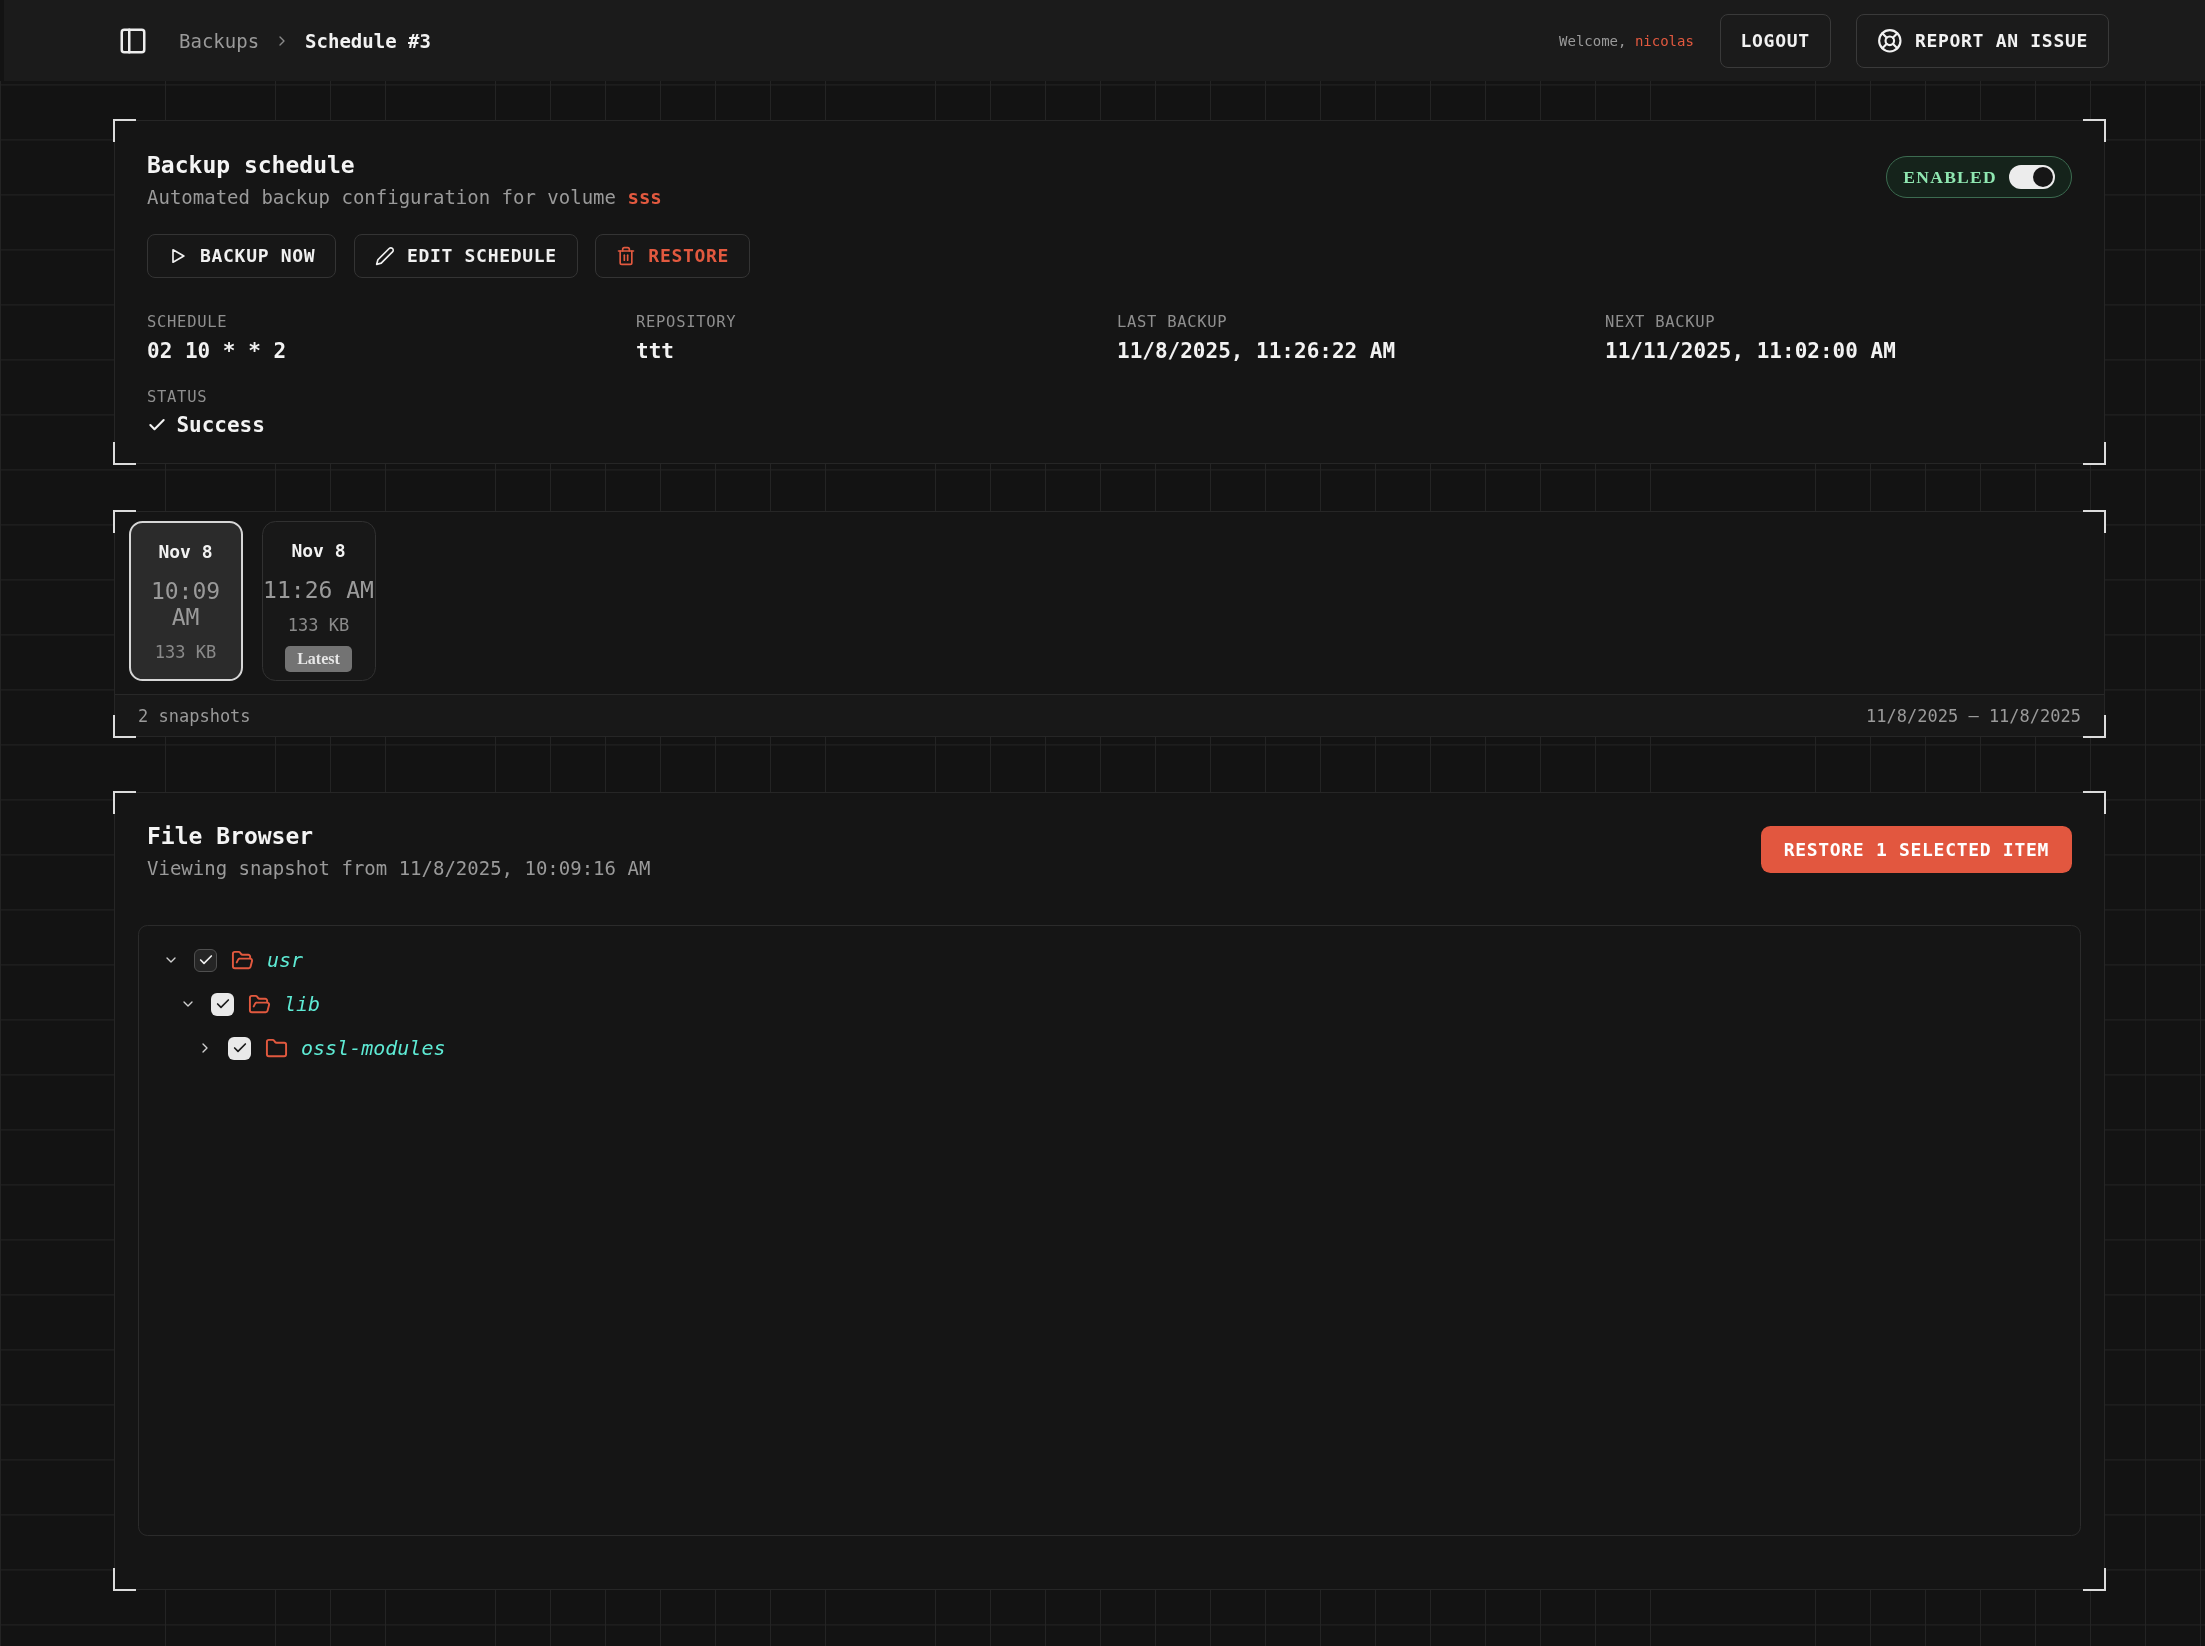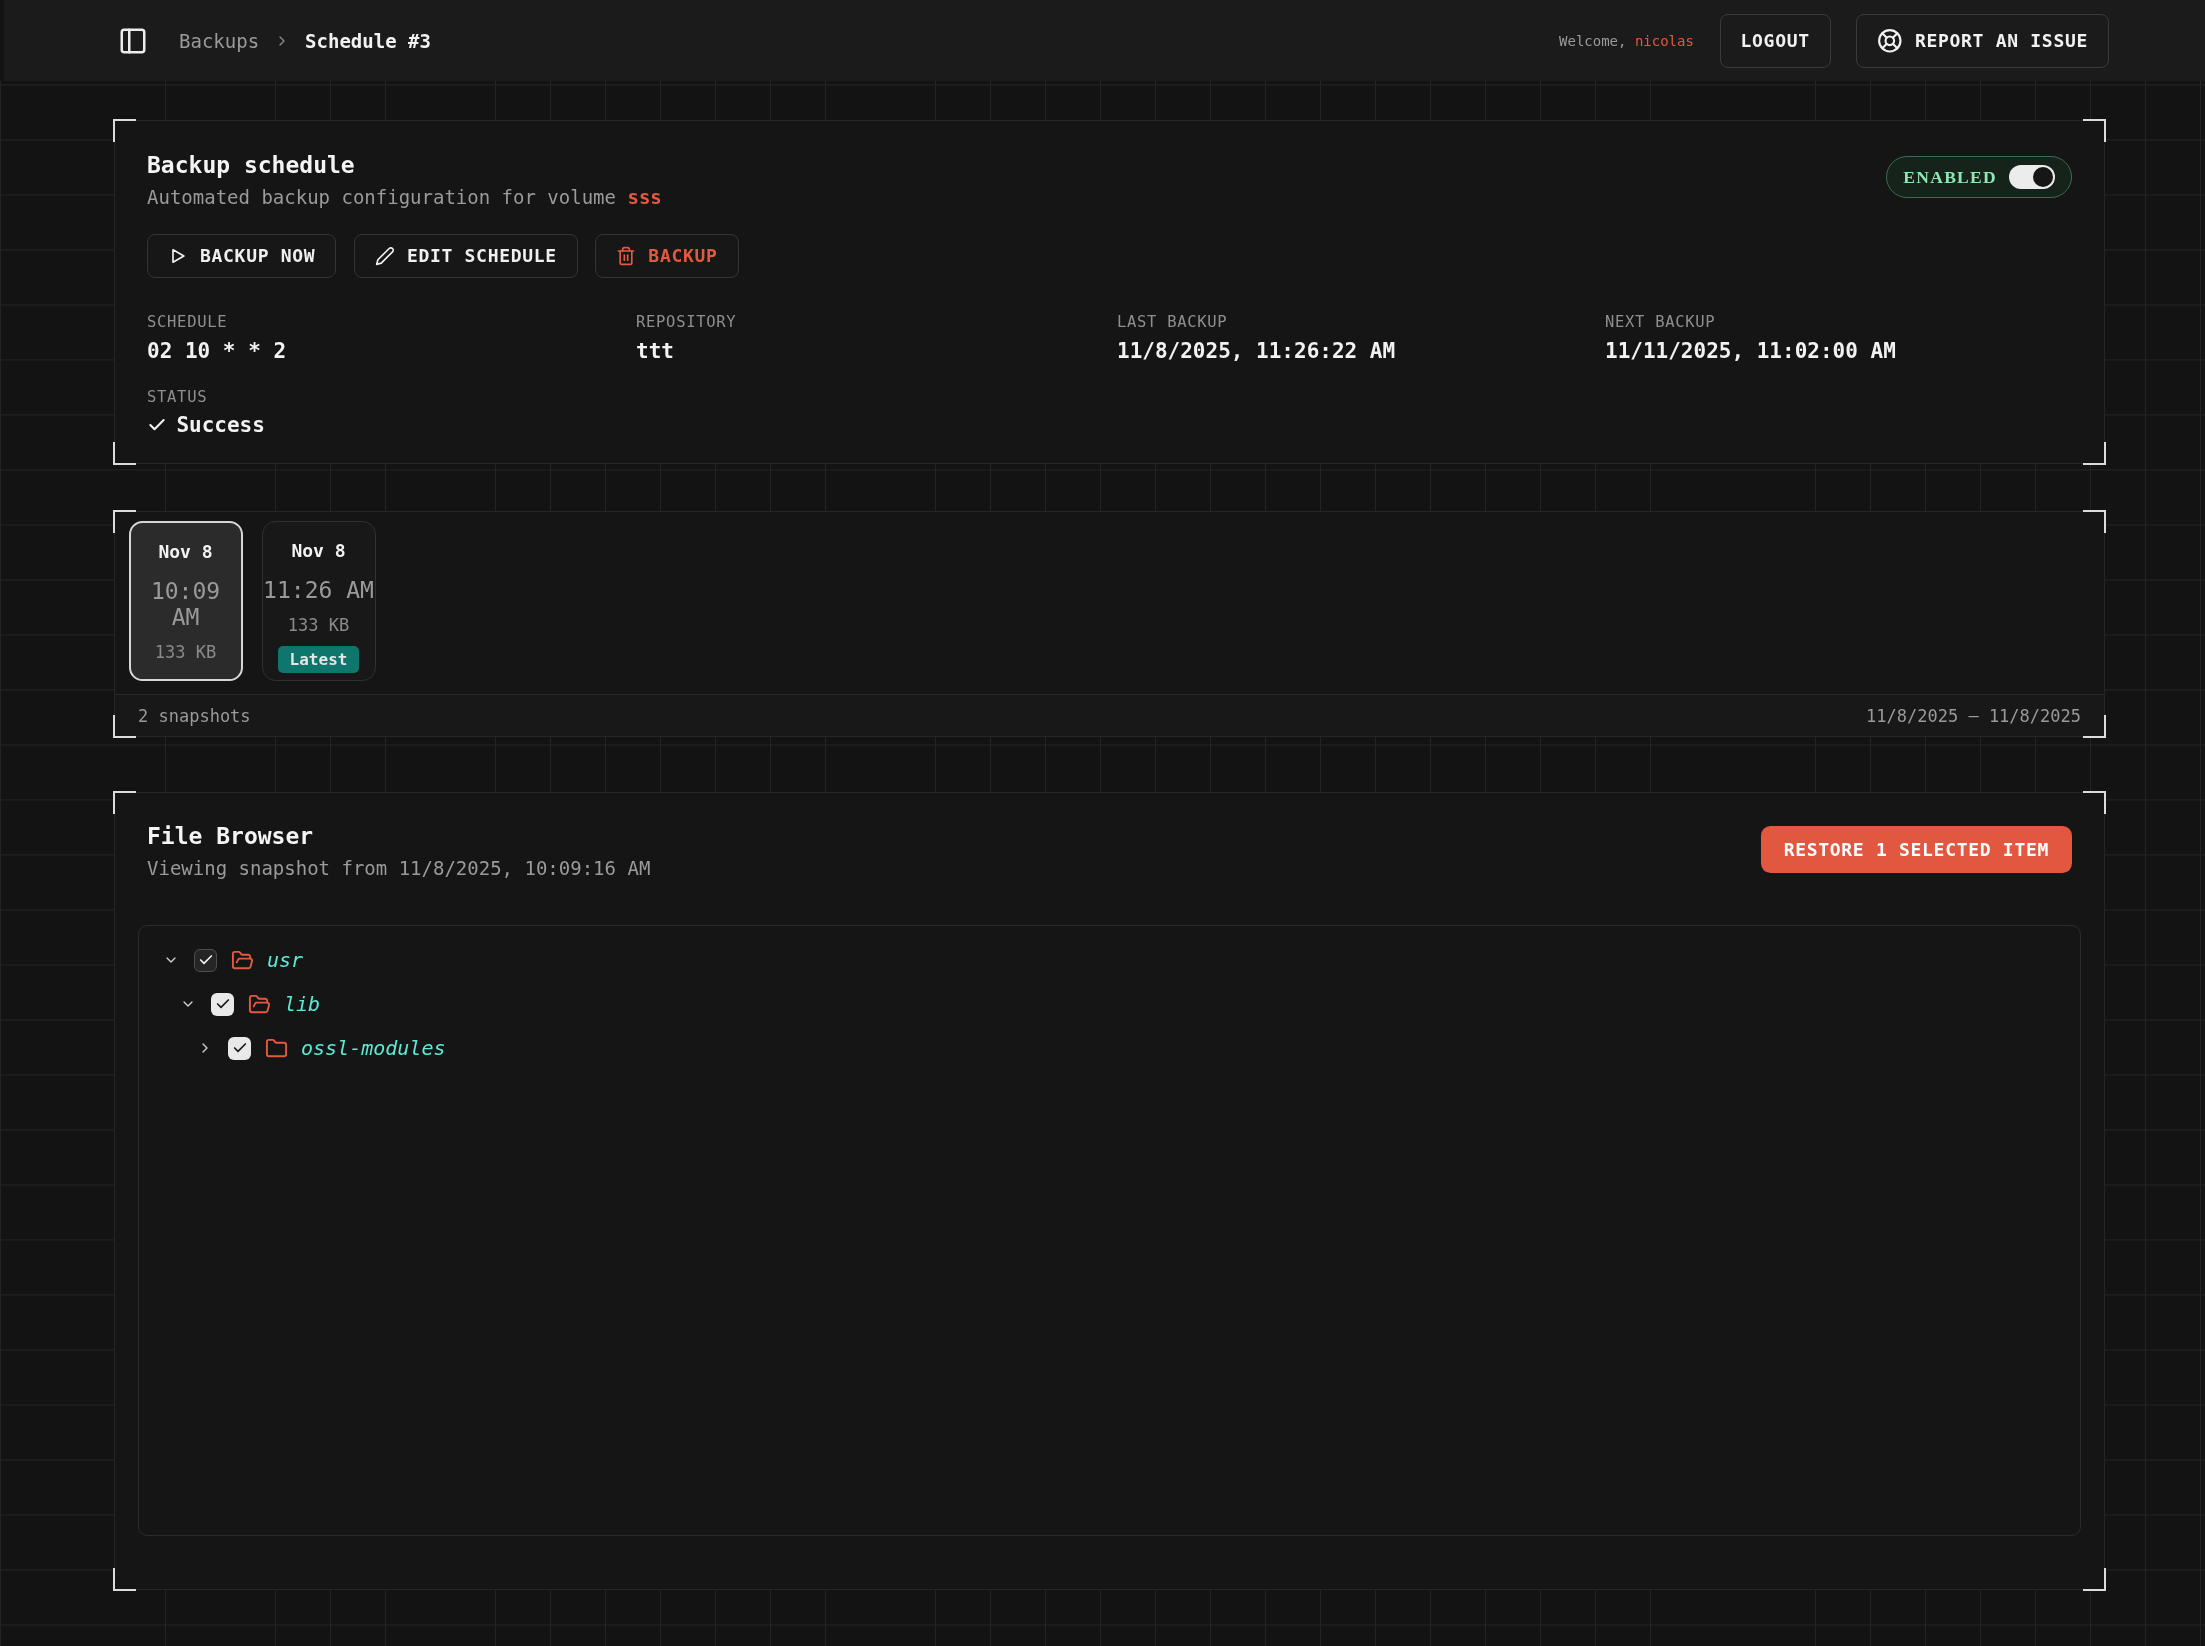--- a/index.html
+++ b/index.html
@@ -90,21 +90,21 @@
   .snap-card {
     width:114px; height:160px; border-radius:13.5px; text-align:center; padding-top:17.5px; cursor:pointer;
   }
   .snap-card.selected { background:#2b2b2b; border:2px solid #d6d6d6; }
   .snap-card.normal { background:#181818; border:1.3px solid #313131; }
   .snap-date { font-size:18px; font-weight:bold; color:#f2f2f2; }
   .snap-time { font-size:23px; color:#9a9a9a; margin-top:16px; }
   .snap-size { font-size:17px; color:#8a8a8a; margin-top:12px; }
   .snap-badge {
     display:inline-block; margin-top:10.8px; padding:4px 12px; border-radius:5px;
-    background:#0f766e; color:#e6e6e6; font-size:16px; font-weight:bold;
+    background:#737373; color:#e6e6e6; font-size:16px; font-weight:bold;font-family:Liberation Serif, serif;
   }
   .snap-footer {
     position:absolute; left:0; right:0; bottom:0; height:42px;
     border-top:1.3px solid #282828; background:#181818;
     display:flex; align-items:center; justify-content:space-between; padding:0 23px;
     font-size:17px; color:#9a9a9a;
   }
 
   
   .card-files { top:780px; height:798px; padding:30px 32px;margin-top:12px; }
@@ -214,21 +214,21 @@
     <button class="action-btn danger">
       <span>
         <svg width="20" height="20" viewBox="0 0 24 24" fill="none" stroke="currentColor" stroke-width="2" stroke-linecap="round" stroke-linejoin="round">
           <path d="M3 6h18"></path>
             <path d="M19 6v14a2 2 0 0 1-2 2H7a2 2 0 0 1-2-2V6"></path>
             <path d="M8 6V4a2 2 0 0 1 2-2h4a2 2 0 0 1 2 2v2"></path>
           <line x1="10" y1="11" x2="10" y2="17"></line>
             <line x1="14" y1="11" x2="14" y2="17"></line>
         </svg>
       </span>
-      <span>BACKUP</span>
+      <span>RESTORE</span>
     </button>
   </div>
 
   <div class="fields">
     <div>
       <div class="f-label">SCHEDULE</div>
       <div class="f-value">02 10 * * 2</div>
     </div>
     <div>
       <div class="f-label">REPOSITORY</div>

